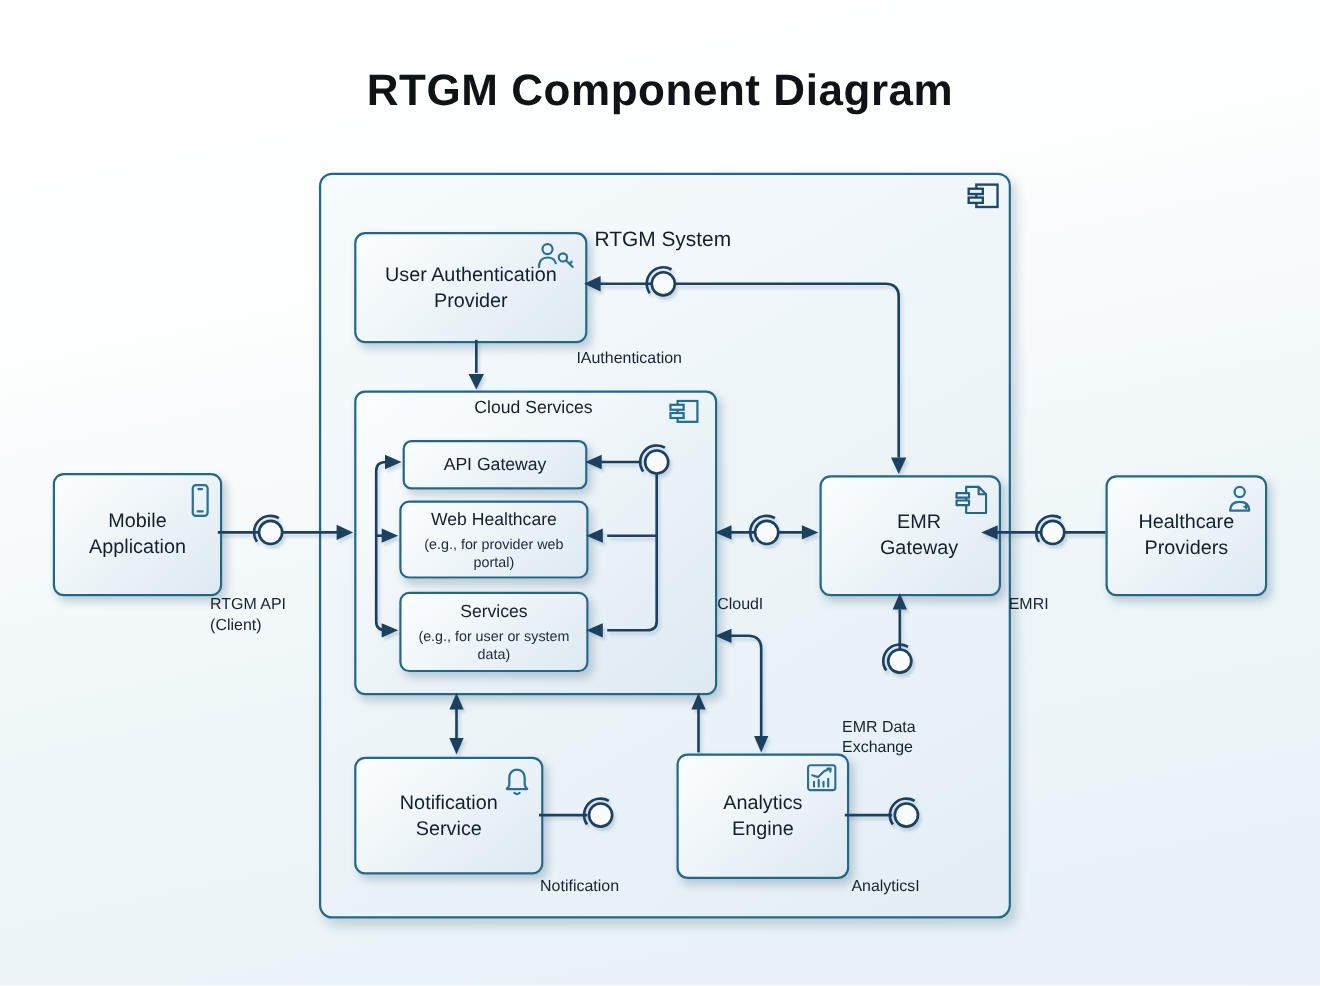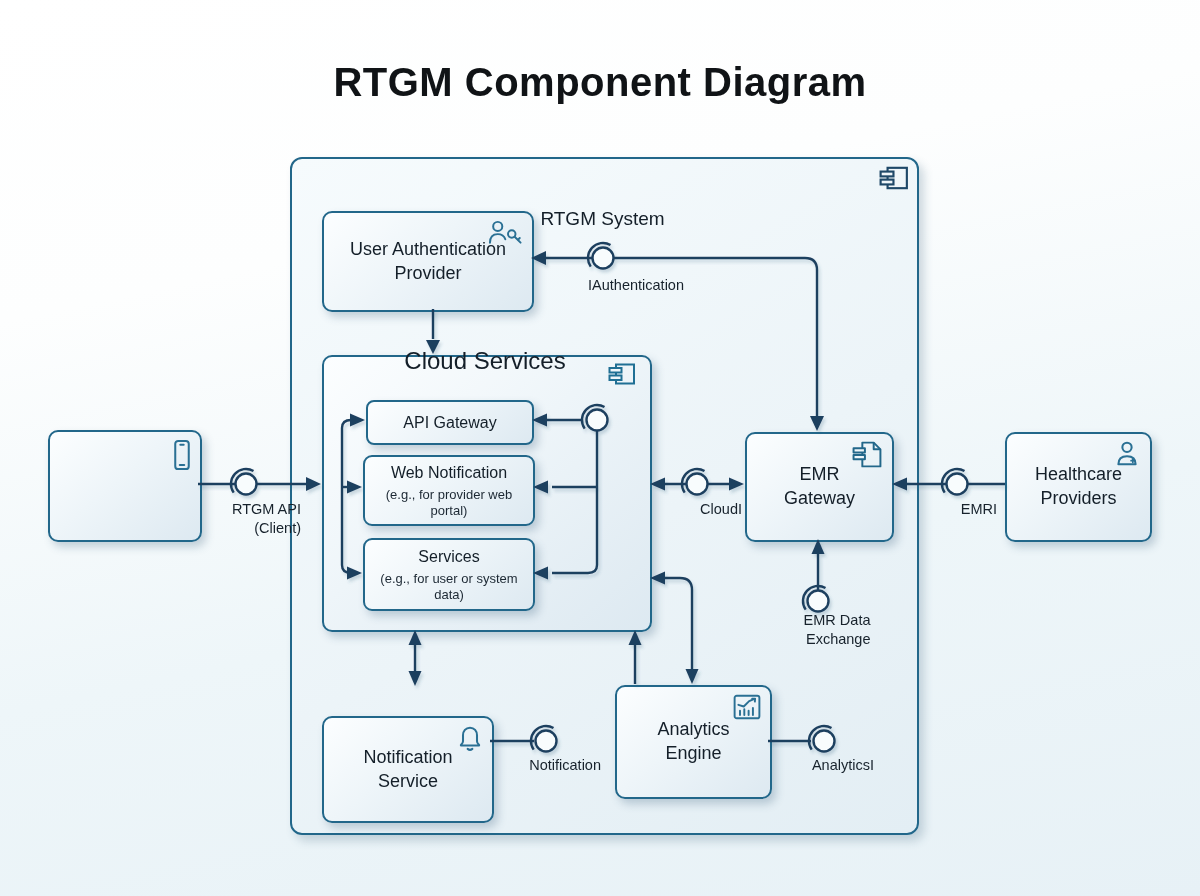--- a/index.html
+++ b/index.html
@@ -15,22 +15,22 @@
     background:linear-gradient(140deg,#fcfeff 0%,#eef5f9 45%,#dde9f1 100%);
     box-shadow:4px 5px 8px rgba(45,85,115,.25);
     display:flex;align-items:center;justify-content:center;text-align:center;
     color:#141f29;}
   .comp .lbl{line-height:1.32;}
   .big{font-size:18px;font-weight:500;}
   .mid{font-size:16px;font-weight:500;}
   .sub{font-size:13px;font-weight:400;color:#1c2833;margin-top:4px;line-height:1.25;}
   .corner-icon{position:absolute;top:7px;right:9px;}
   .hdr{position:absolute;text-align:center;font-size:19px;font-weight:500;color:#141f29;}
-  .iface-lbl{position:absolute;transform:translateX(-50%);text-align:right;
-    font-size:14.5px;color:#17222c;line-height:1.3;}
+  .iface-lbl{position:absolute;transform:translateX(-50%);text-align:left;
+    font-size:14.5px;color:#17222c;line-height:1.3;margin-top:41px;}
   svg.layer{position:absolute;left:0;top:0;pointer-events:none;}
 </style>
 </head>
 <body>
 
 <div class="canvas">
 
   <div class="title">RTGM Component Diagram</div>
 
   <div class="frame" style="left:290px;top:157px;width:625px;height:674px;"></div>
@@ -49,56 +49,56 @@
       <g fill="none" stroke="#2a7094" stroke-width="1.9" stroke-linecap="round">
         <circle cx="10" cy="6.2" r="4.4"></circle>
         <path d="M2.5 22 C2.5 16 6 13.6 10 13.6 C13.4 13.6 16.2 15.2 17.3 18.6"></path>
         <circle cx="23.5" cy="13.5" r="3.6"></circle>
         <path d="M26.3 16.2 L32 21.8 M29.3 19.2 L31.2 17.3"></path>
       </g>
     </svg>
   </div>
 
   <div class="comp" style="left:322px;top:355px;width:326px;height:273px;align-items:flex-start;"></div>
-  <div class="hdr" style="left:322px;top:347px;width:326px;font-size:24px;">Cloud Services</div>
+  <div class="hdr" style="left:322px;top:362px;width:326px;font-size:16px;">Cloud Services</div>
   <svg class="layer" width="28" height="22" viewBox="0 0 28 22" style="left:608px;top:363px;">
     <g fill="none" stroke="#1f6f94" stroke-width="2">
       <rect x="8" y="1.5" width="18" height="19" fill="none"></rect>
       <rect x="1.5" y="5" width="12" height="4.5" fill="#eef5f9"></rect>
       <rect x="1.5" y="12.5" width="12" height="4.5" fill="#eef5f9"></rect>
     </g>
   </svg>
 
   <div class="comp" style="left:366px;top:400px;width:164px;height:41px;border-radius:8px;">
     <div class="lbl mid">API Gateway</div>
   </div>
 
   <div class="comp" style="left:363px;top:455px;width:168px;height:67px;border-radius:9px;flex-direction:column;">
-    <div class="lbl mid">Web Notification</div>
+    <div class="lbl mid">Web Healthcare</div>
     <div class="sub" style="width:150px;">(e.g., for provider web portal)</div>
   </div>
 
   <div class="comp" style="left:363px;top:538px;width:168px;height:69px;border-radius:9px;flex-direction:column;">
     <div class="lbl mid">Services</div>
     <div class="sub" style="width:140px;">(e.g., for user or system data)</div>
   </div>
 
-  <div class="comp" style="left:745px;top:432px;width:145px;height:106px;">
+  <div class="comp" style="left:745px;top:432px;width:145px;height:106px;padding-left:16px;">
     <div class="lbl big" style="width:95px;">EMR Gateway</div>
     <svg class="corner-icon" width="31" height="27" viewBox="0 0 30 26">
       <g fill="none" stroke="#22678a" stroke-width="1.9" stroke-linejoin="round">
         <path d="M10 1.5 H21 L27.5 8 V24.5 H10 Z"></path>
         <path d="M21 1.5 V8 H27.5"></path>
         <rect x="1.5" y="7" width="11" height="4" fill="#eef5f9"></rect>
         <rect x="1.5" y="13.5" width="11" height="4" fill="#eef5f9"></rect>
       </g>
     </svg>
   </div>
 
-  <div class="comp" style="left:322px;top:716px;width:168px;height:103px;">
+  <div class="comp" style="left:322px;top:688px;width:168px;height:103px;">
     <div class="lbl big" style="width:120px;">Notification Service</div>
     <svg class="corner-icon" width="26" height="28" viewBox="0 0 24 26">
       <g fill="none" stroke="#2a7094" stroke-width="1.9" stroke-linecap="round" stroke-linejoin="round">
         <path d="M12 2.5 C8 2.5 5.5 5.6 5.5 9.5 L5.5 15 C5.5 16.6 4.4 17.7 3.7 18.4 Q3.1 19 4.2 19 L19.8 19 Q20.9 19 20.3 18.4 C19.6 17.7 18.5 16.6 18.5 15 L18.5 9.5 C18.5 5.6 16 2.5 12 2.5 Z"></path>
         <path d="M9.8 22.2 Q12 24 14.2 22.2"></path>
       </g>
     </svg>
   </div>
 
   <div class="comp" style="left:615px;top:685px;width:153px;height:110px;">
@@ -107,20 +107,21 @@
       <g fill="none" stroke="#2a7094" stroke-width="1.8" stroke-linecap="round" stroke-linejoin="round">
         <rect x="1.5" y="1.5" width="23" height="21" rx="2"></rect>
         <path d="M5 10 L10 11.5 L15 6.5 L20 4.5"></path>
         <path d="M17.8 4.2 L20.5 4.3 L20.3 7"></path>
         <path d="M6.5 19.5 V15.5 M10.5 19.5 V14 M14.5 19.5 V15.5 M18.5 19.5 V13"></path>
       </g>
     </svg>
   </div>
 
   <div class="comp" style="left:48px;top:430px;width:150px;height:108px;">
+    <div class="lbl big" style="width:110px;">Mobile Application</div>
     <svg class="corner-icon" width="18" height="32" viewBox="0 0 16 28">
       <g fill="none" stroke="#2a7094" stroke-width="1.8" stroke-linecap="round">
         <rect x="2" y="1.5" width="12" height="25" rx="2.6"></rect>
         <path d="M6.5 4.8 H9.5"></path>
         <path d="M6 22.8 H10"></path>
       </g>
     </svg>
   </div>
 
   <div class="comp" style="left:1005px;top:432px;width:143px;height:106px;">

